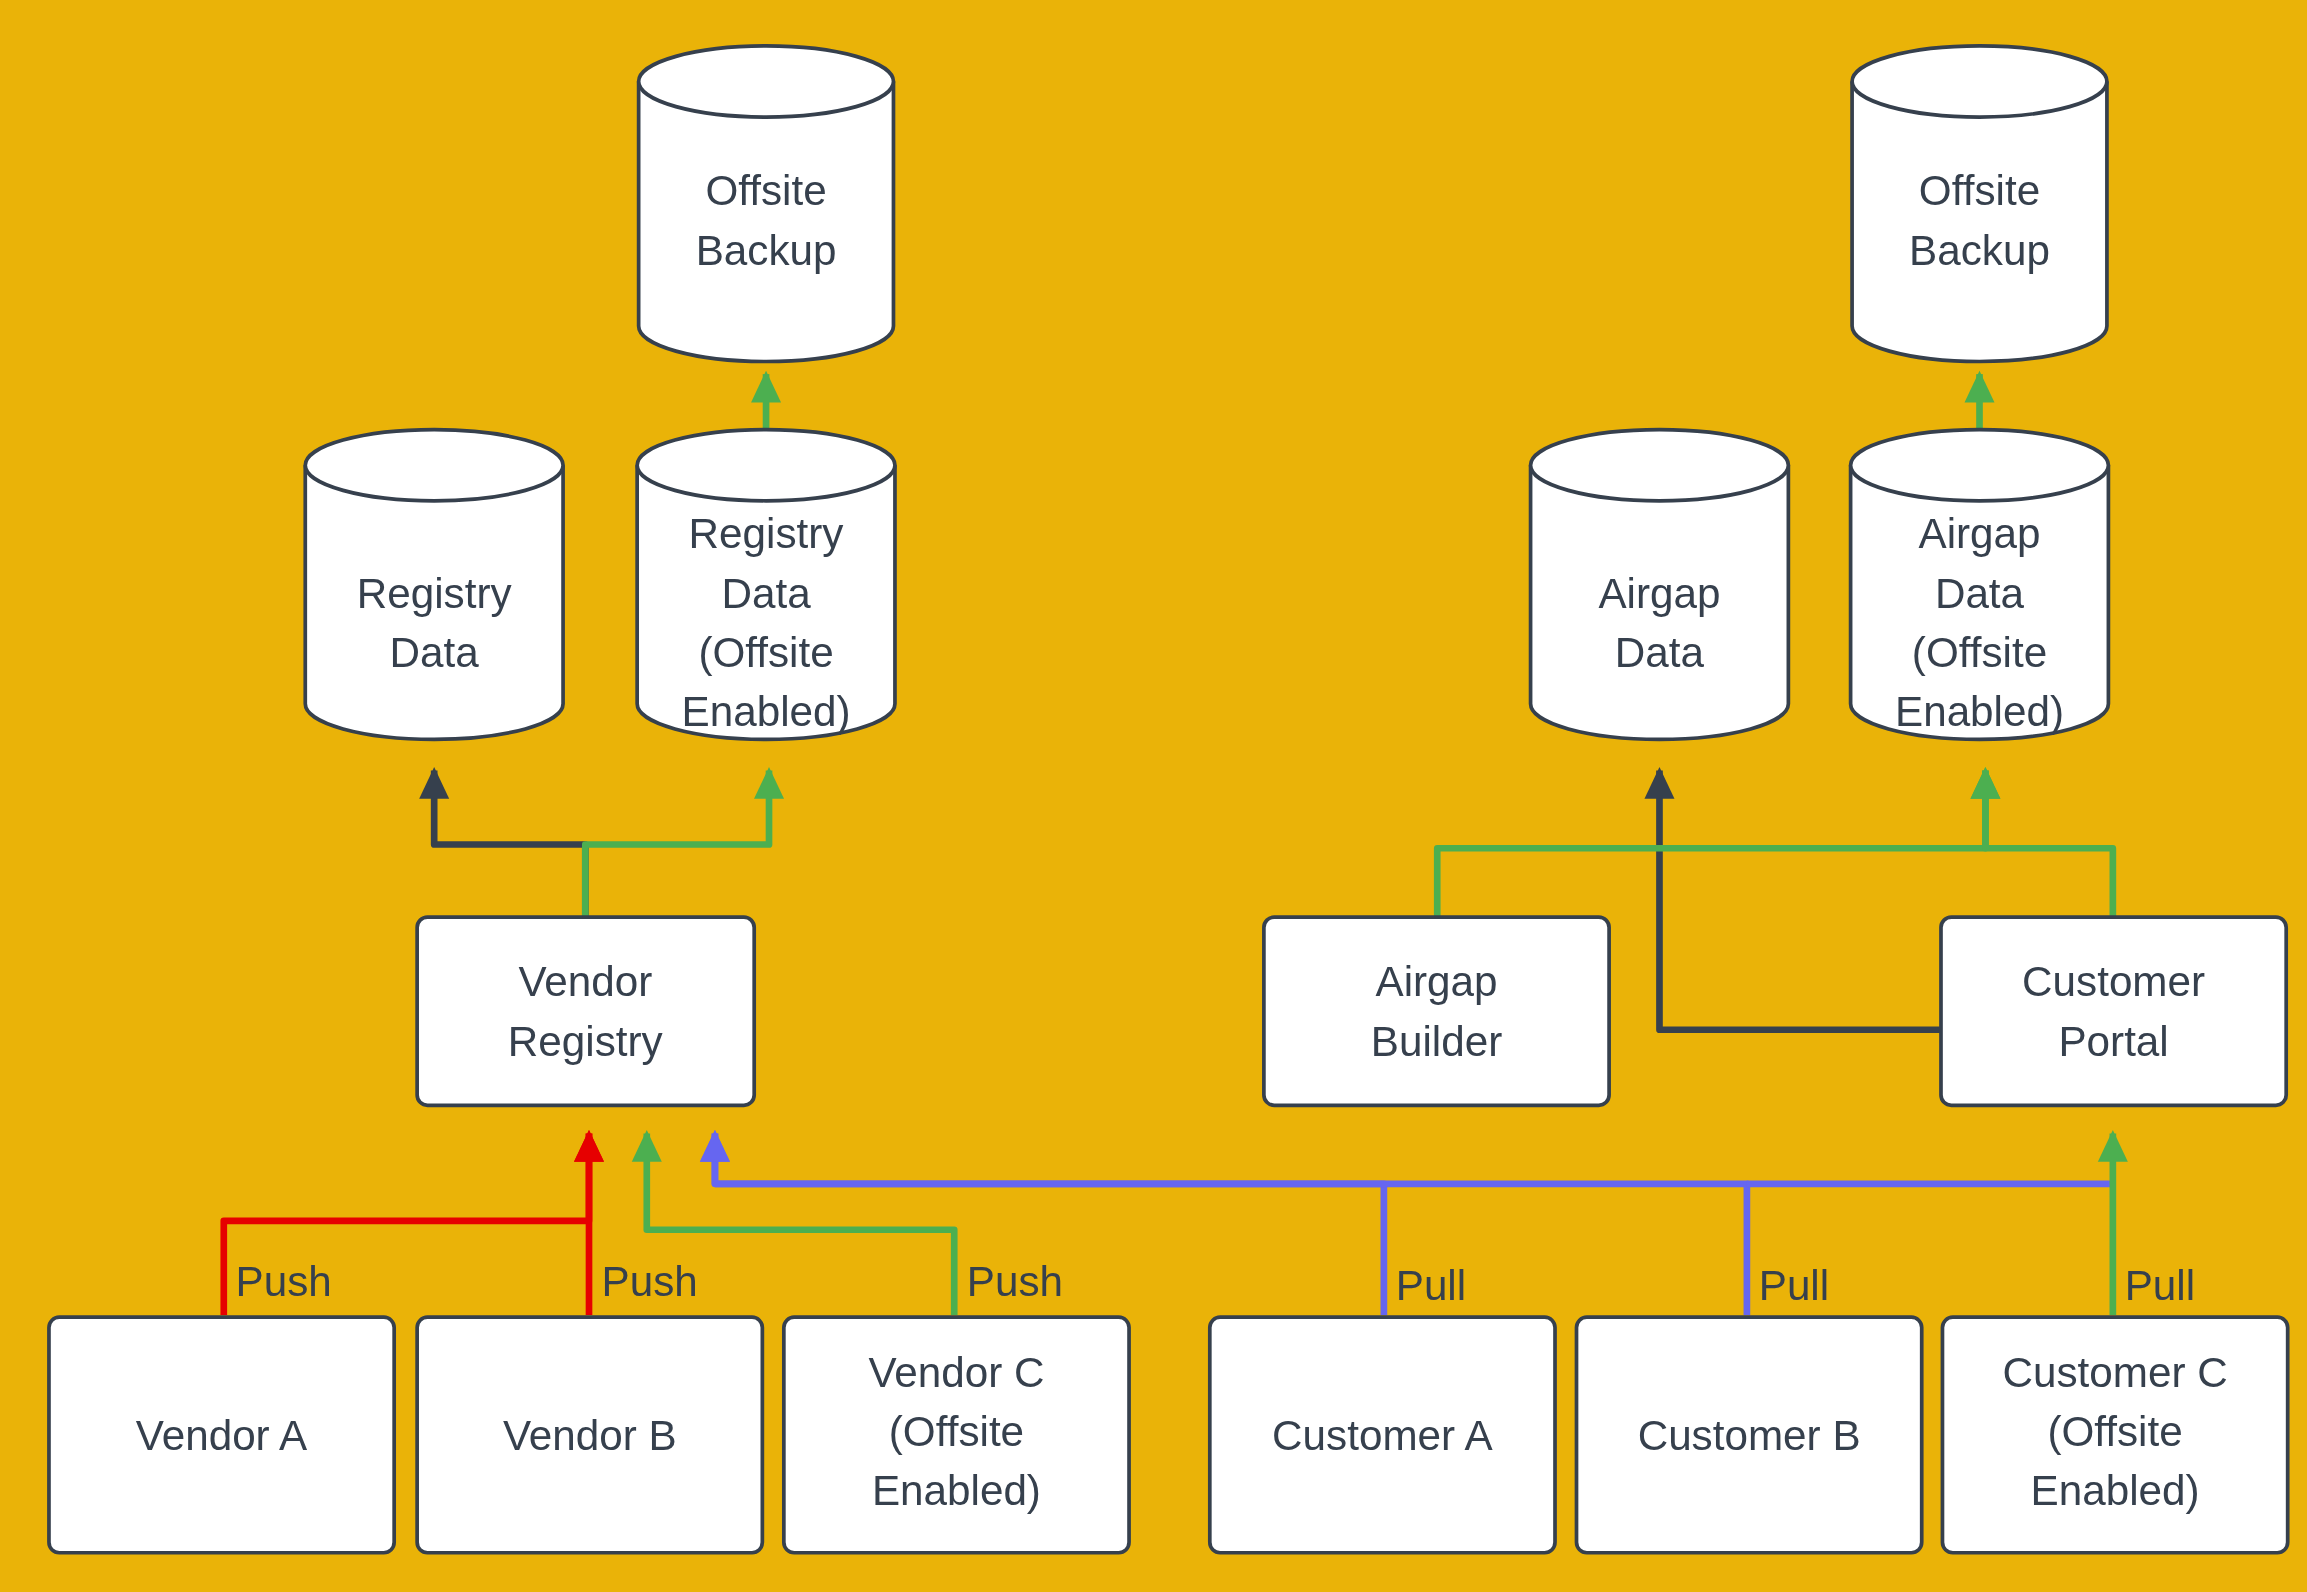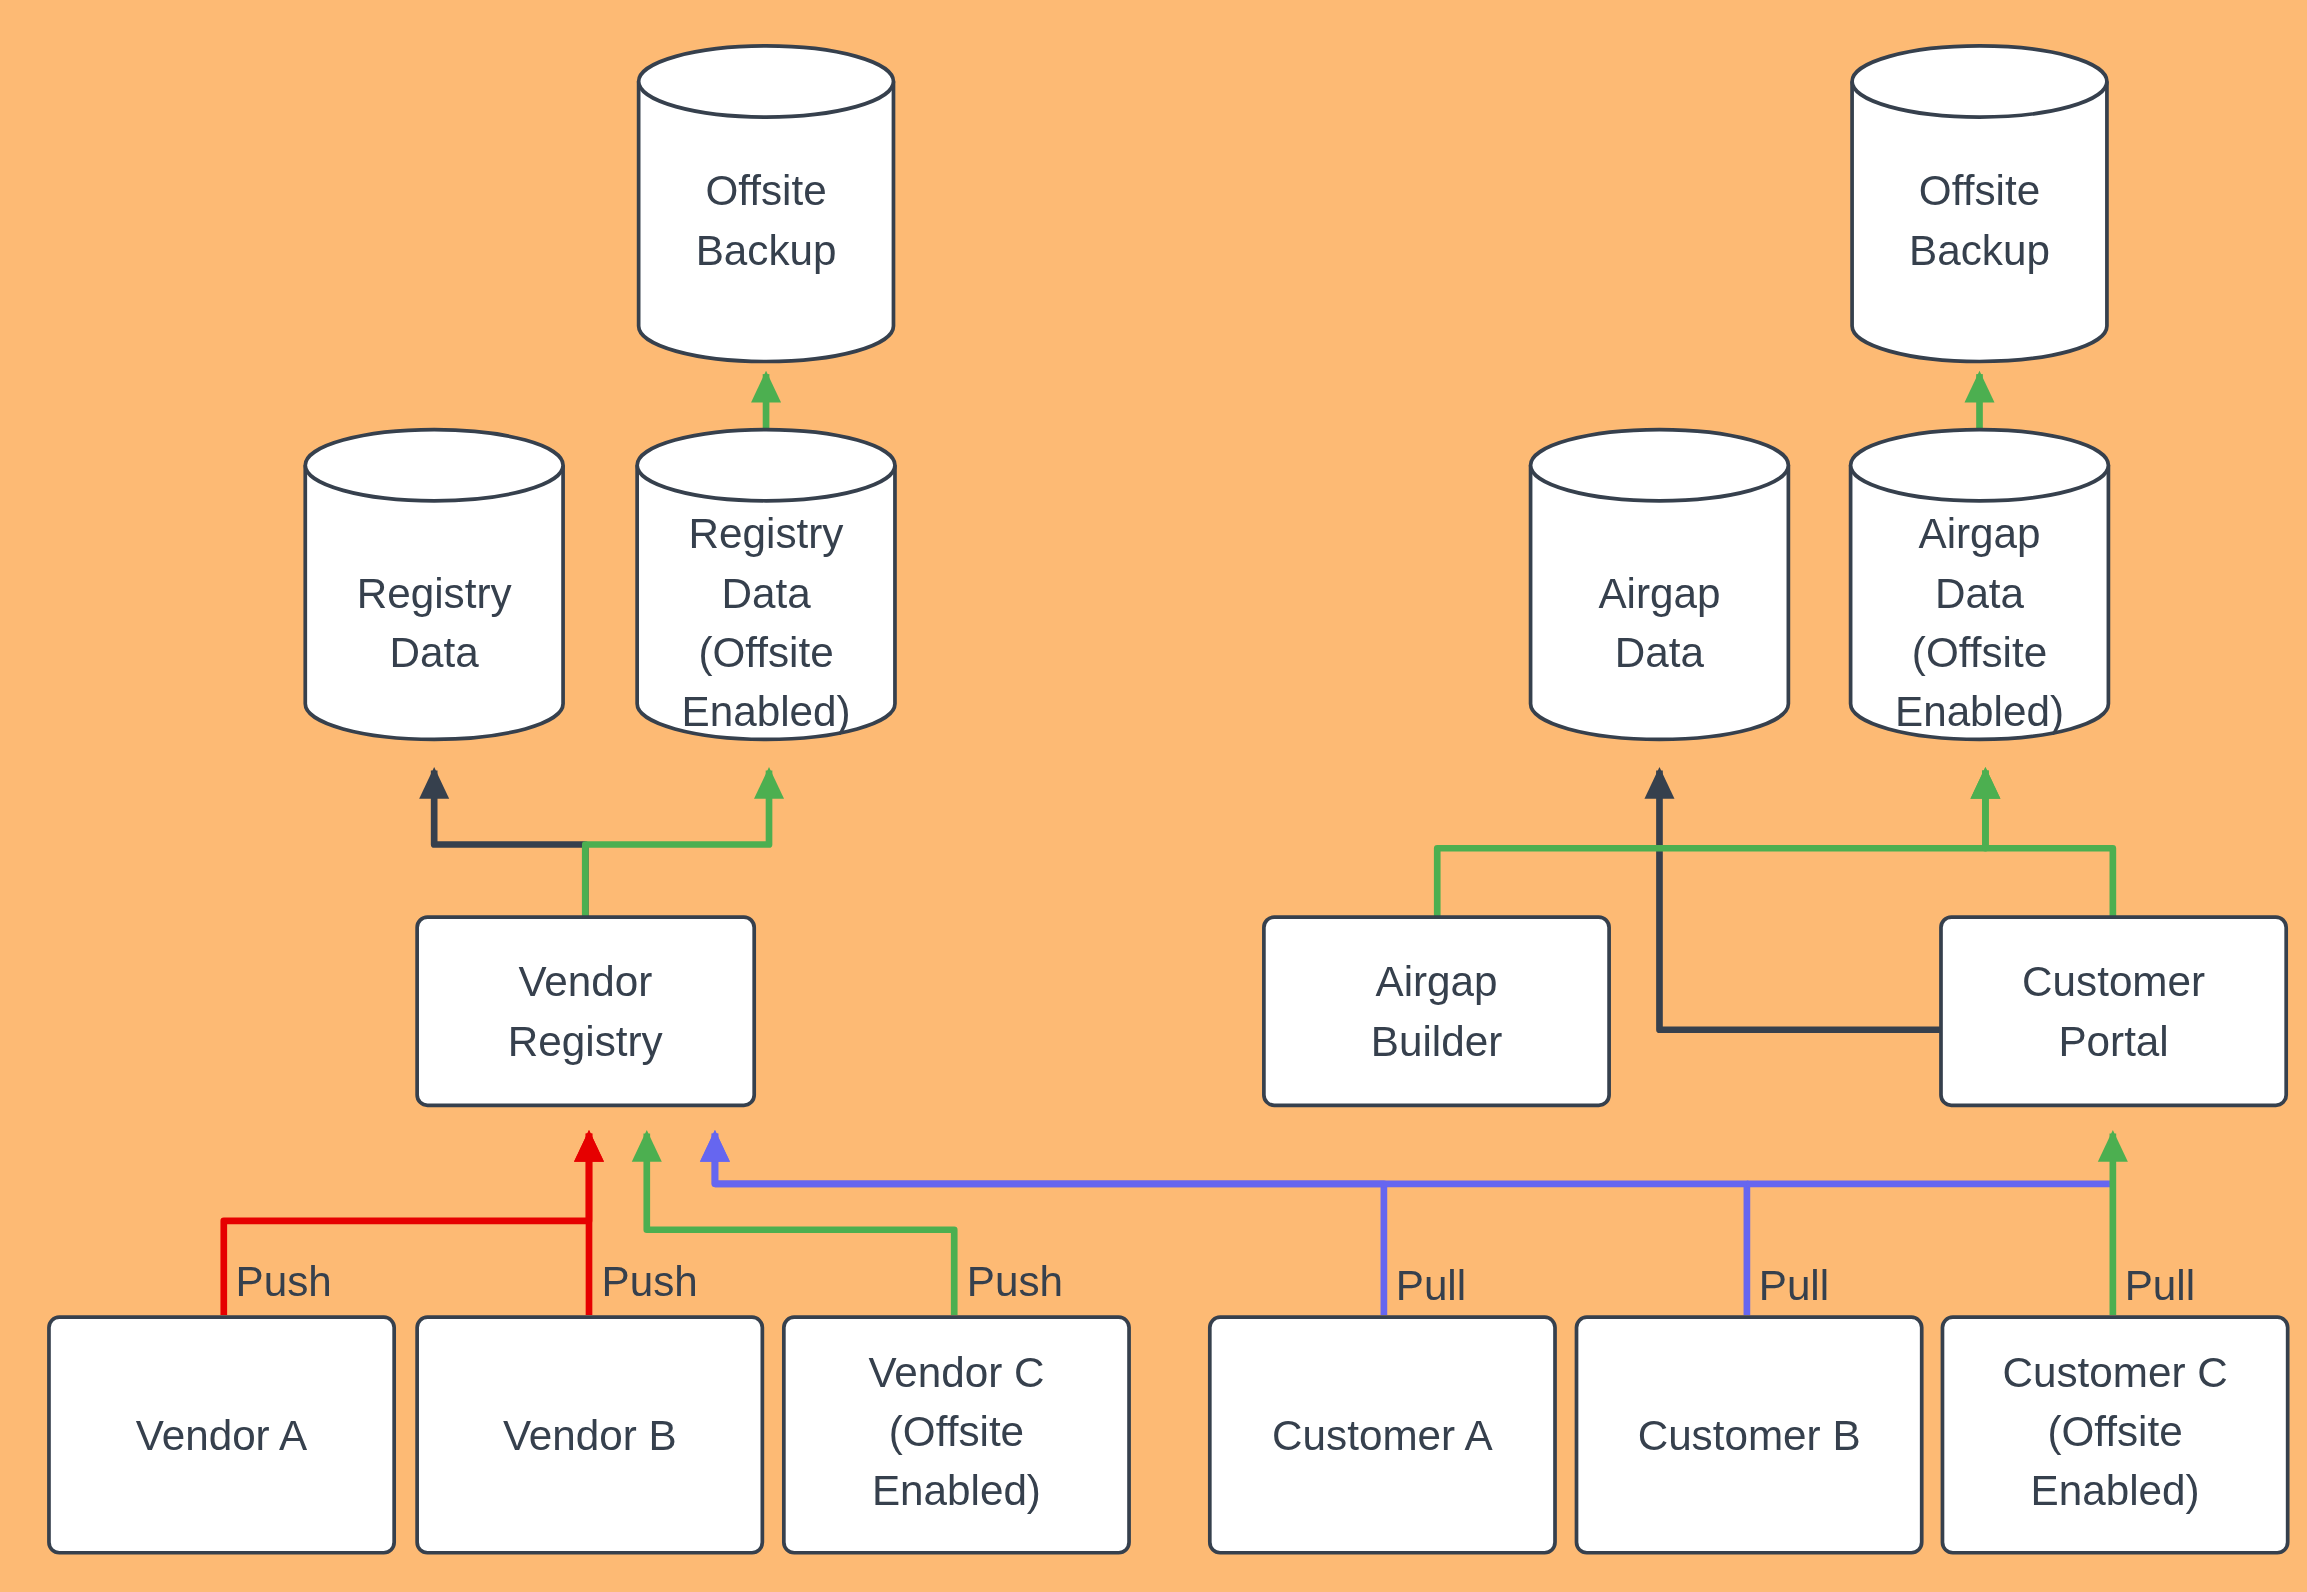--- a/index.html
+++ b/index.html
@@ -7,21 +7,21 @@
     padding: 0;
     background: #ffffff;
   }
   body {
     font-family: "Liberation Sans", sans-serif;
   }
   #diagram-root {
     position: relative;
     width: 2307px;
     height: 1592px;
-    background: #fdba74;
+    background: #eab308;
     overflow: hidden;
   }
   svg.canvas {
     position: absolute;
     top: 0;
     left: 0;
     width: 2307px;
     height: 1592px;
   }
   .node-shape {

